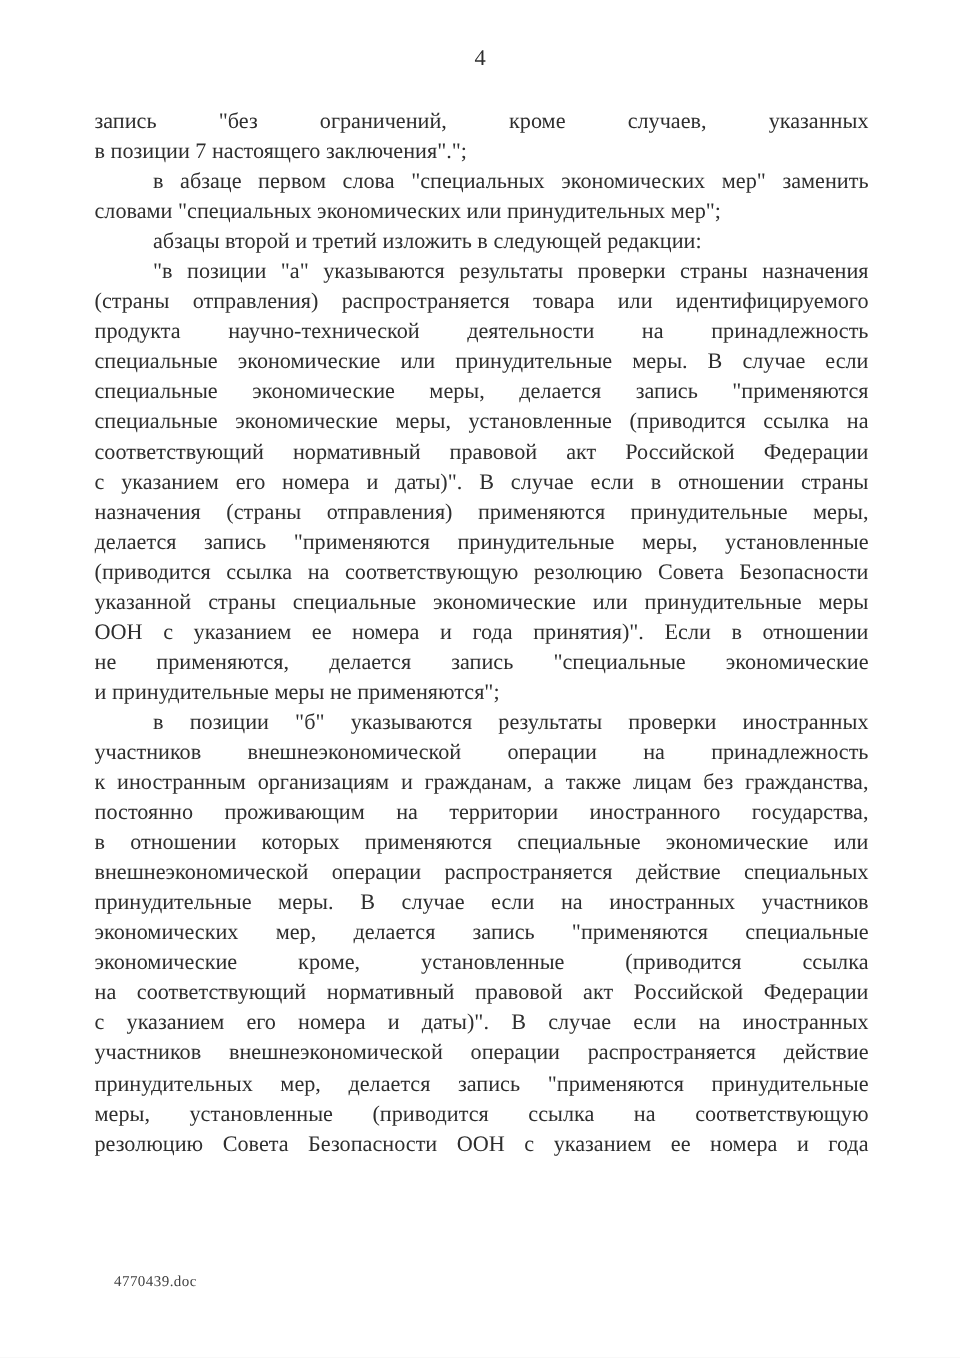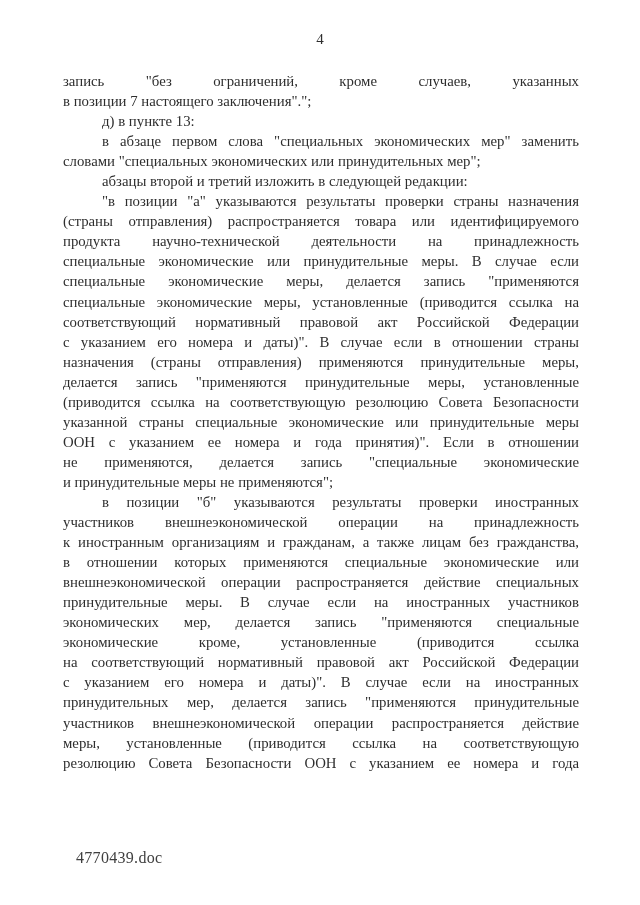--- a/index.html
+++ b/index.html
@@ -37,38 +37,35 @@
     text-align-last: justify;
     white-space: normal;
     overflow: hidden;
   }
   .ln.endline { text-align-last: left; }
   .ln.indent { padding-left: 39px; }
   .doc-footer {
     position: absolute;
     left: 76px;
     top: 849px;
-    font-size: 16px;
+    font-size: 10px;
     letter-spacing: 0.3px;
     color: #3f3f3f;
   }
 </style>
 </head>
 <body>
 
 <div class="page">
   <div class="page-number">4</div>
 
   <div class="text-block">
       <div class="paragraph">
         <div class="ln">запись "без ограничений, кроме случаев, указанных</div>
         <div class="ln endline">в позиции 7 настоящего заключения".";</div>
-      </div>
-      <div class="paragraph">
-        <div class="ln indent endline">д) в пункте 13:</div>
       </div>
       <div class="paragraph">
         <div class="ln indent">в абзаце первом слова "специальных экономических мер" заменить</div>
         <div class="ln endline">словами "специальных экономических или принудительных мер";</div>
       </div>
       <div class="paragraph">
         <div class="ln indent endline">абзацы второй и третий изложить в следующей редакции:</div>
       </div>
       <div class="paragraph">
         <div class="ln indent">"в позиции "а" указываются результаты проверки страны назначения</div>
@@ -84,28 +81,29 @@
         <div class="ln">(приводится ссылка на соответствующую резолюцию Совета Безопасности</div>
         <div class="ln">указанной страны специальные экономические или принудительные меры</div>
         <div class="ln">ООН с указанием ее номера и года принятия)". Если в отношении</div>
         <div class="ln">не применяются, делается запись "специальные экономические</div>
         <div class="ln endline">и принудительные меры не применяются";</div>
       </div>
       <div class="paragraph">
         <div class="ln indent">в позиции "б" указываются результаты проверки иностранных</div>
         <div class="ln">участников внешнеэкономической операции на принадлежность</div>
         <div class="ln">к иностранным организациям и гражданам, а также лицам без гражданства,</div>
+        <div class="ln">постоянно проживающим на территории иностранного государства,</div>
         <div class="ln">в отношении которых применяются специальные экономические или</div>
         <div class="ln">внешнеэкономической операции распространяется действие специальных</div>
         <div class="ln">принудительные меры. В случае если на иностранных участников</div>
         <div class="ln">экономических мер, делается запись "применяются специальные</div>
         <div class="ln">экономические кроме, установленные (приводится ссылка</div>
         <div class="ln">на соответствующий нормативный правовой акт Российской Федерации</div>
         <div class="ln">с указанием его номера и даты)". В случае если на иностранных</div>
+        <div class="ln">участников внешнеэкономической операции распространяется действие</div>
         <div class="ln">принудительных мер, делается запись "применяются принудительные</div>
-        <div class="ln">участников внешнеэкономической операции распространяется действие</div>
         <div class="ln">меры, установленные (приводится ссылка на соответствующую</div>
         <div class="ln">резолюцию Совета Безопасности ООН с указанием ее номера и года</div>
       </div>
     </div>
 
   <div class="doc-footer">4770439.doc</div>
 </div>
 
 </body></html>

